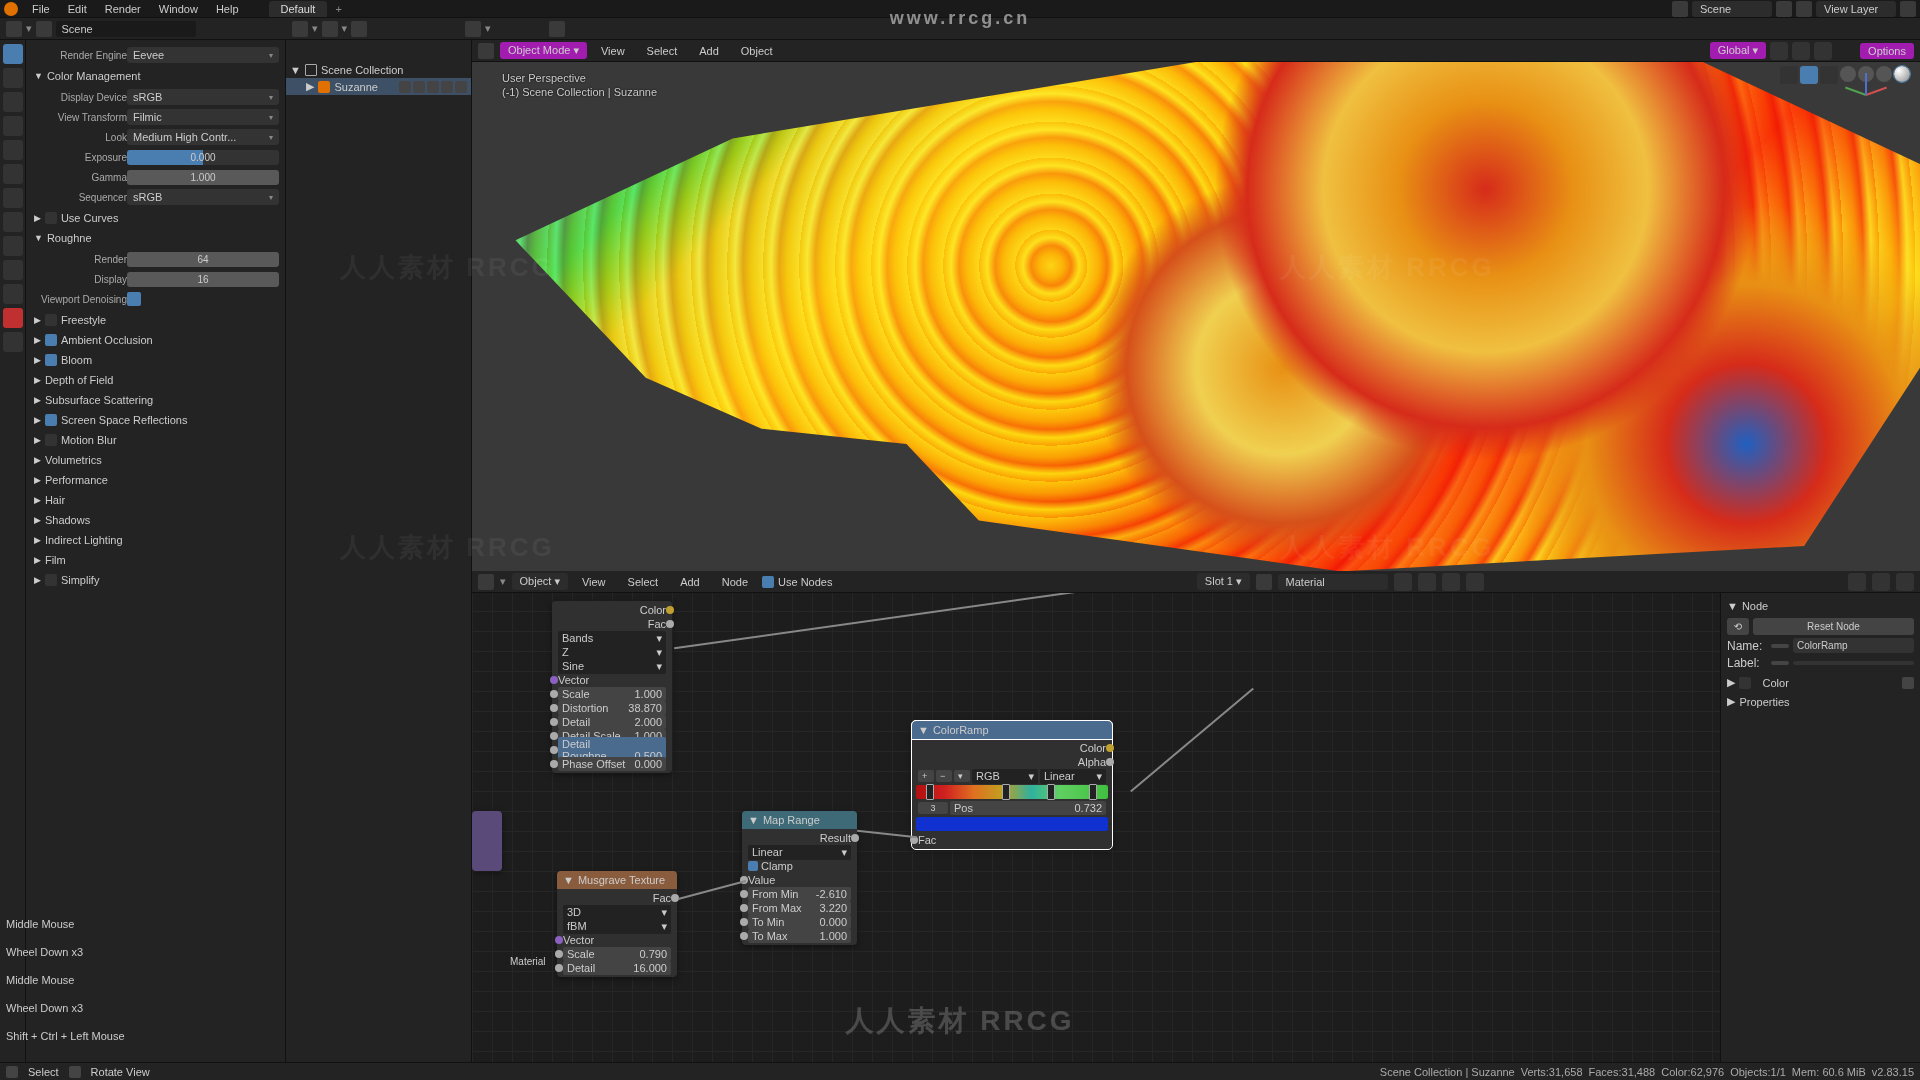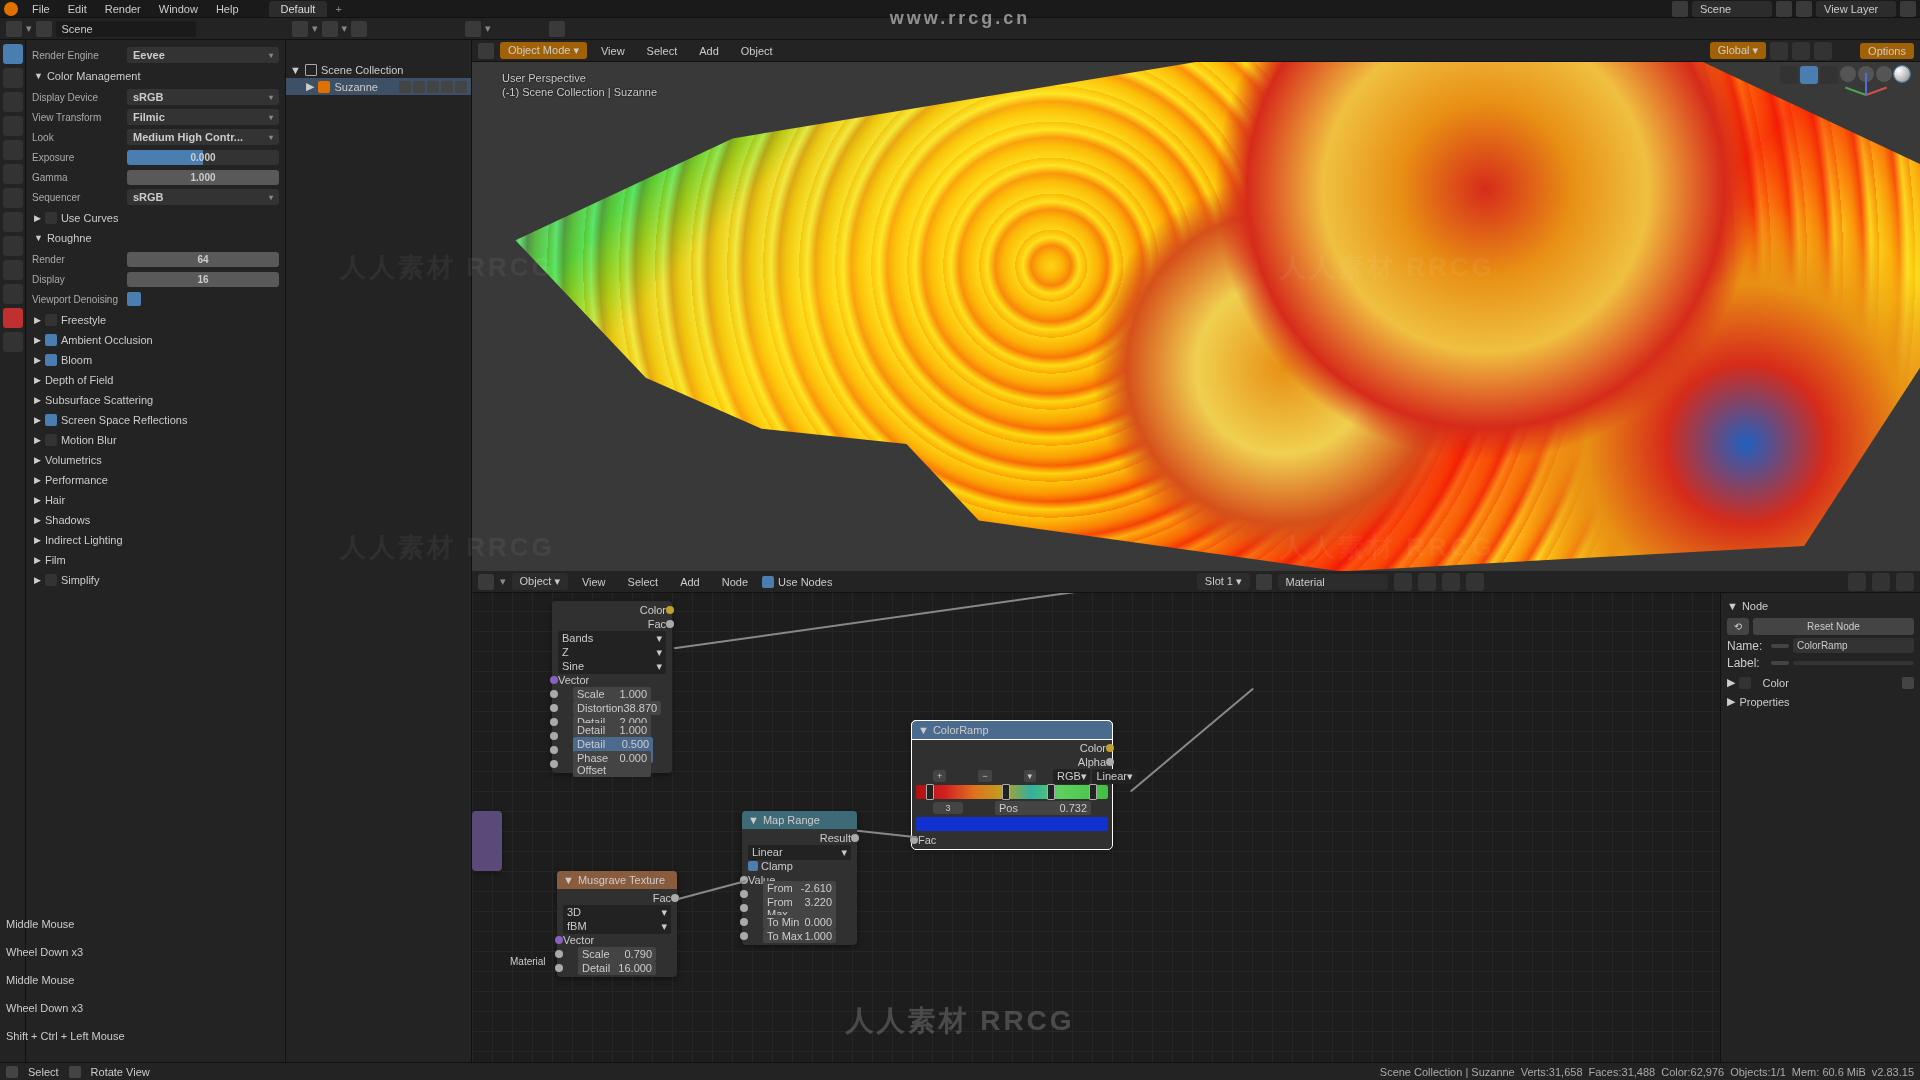--- a/index.html
+++ b/index.html
@@ -21,22 +21,22 @@
 
 
 .main { display: flex; height: calc(100% - 58px); }
 .toolrail { width: 26px; background: #232323; border-right: 1px solid #111; display: flex; flex-direction: column; padding-top: 4px; gap: 4px; align-items: center; }
 .tool-icon { width: 20px; height: 20px; background: #333; border-radius: 3px; }
 .tool-icon.active { background: #4a7eb0; }
 
 
 .props-panel { width: 260px; background: #232323; border-right: 1px solid #111; padding: 4px 6px; overflow-y: auto; }
 .prop-row { display: flex; align-items: center; margin: 2px 0; height: 18px; }
-.prop-label { flex: 0 0 95px; color: #aaa; font-size: 10px; }
-.prop-field { flex: 1; background: #333; padding: 2px 6px; border-radius: 3px; font-size: 10px; display: flex; align-items: center; justify-content: space-between; font-weight: bold; }
+.prop-label { flex: 0 0 95px; text-align: right; color: #aaa; font-size: 10px; }
+.prop-field { flex: 1; background: #333; padding: 2px 6px; border-radius: 3px; font-size: 10px; display: flex; align-items: center; justify-content: space-between; }
 .prop-field.num { background: #595959; text-align: center; justify-content: center; }
 .prop-field.slider { background: linear-gradient(to right, #4a7eb0 50%, #333 50%); justify-content: center; }
 .prop-section { display: flex; align-items: center; padding: 4px 2px; cursor: pointer; }
 .prop-section .disc { margin-right: 4px; font-size: 9px; }
 .prop-section .check { width: 12px; height: 12px; background: #333; border-radius: 2px; margin-right: 4px; }
 .prop-section .check.on { background: #4a7eb0; }
 .chevron { font-size: 8px; color: #888; margin-left: auto; }
 
 
 .outliner { width: 186px; background: #232323; border-right: 1px solid #111; }
@@ -47,21 +47,21 @@
 .coll-icon { width: 12px; height: 12px; border: 1px solid #aaa; border-radius: 1px; }
 .row-icons { margin-left: auto; display: flex; gap: 2px; }
 .tiny-icon { width: 12px; height: 12px; background: #444; border-radius: 2px; }
 
 
 .center-col { flex: 1; display: flex; flex-direction: column; }
 
 
 .viewport { flex: 0 0 52%; background: #393939; position: relative; overflow: hidden; }
 .vp-header { height: 22px; background: #232323; display: flex; align-items: center; padding: 0 6px; gap: 6px; border-bottom: 1px solid #111; position: relative; z-index: 2; }
-.vp-dropdown { background: #a16207; padding: 2px 8px; border-radius: 3px; }
+.vp-dropdown { background: #a21caf; padding: 2px 8px; border-radius: 3px; }
 .vp-header-right { margin-left: auto; display: flex; gap: 4px; align-items: center; }
 .icon-btn { width: 18px; height: 18px; background: #333; border-radius: 3px; }
 .icon-btn.blue { background: #4a7eb0; }
 .vp-overlay-text { position: absolute; top: 30px; left: 30px; z-index: 3; font-size: 10px; color: #ddd; text-shadow: 0 0 2px #000; }
 .vp-overlay-text div { margin: 2px 0; }
 .vp-render { position: absolute; top: 22px; left: 0; right: 0; bottom: 0; background:
   radial-gradient(circle at 70% 25%, #d62b1a 0%, #e89014 8%, #f0c040 15%, #d62b1a 22%, transparent 25%),
   radial-gradient(circle at 56% 60%, #e89014 0%, #f0d050 10%, #d6501a 18%, transparent 22%),
   radial-gradient(circle at 88% 75%, #2060c0 0%, #d62b1a 6%, #e89014 12%, transparent 18%),
   repeating-radial-gradient(circle at 40% 40%, #f0c040 0px, #e89014 12px, #d6501a 20px, #f0d050 28px, #e89014 36px),
@@ -96,21 +96,21 @@
 .node-header.blue-sel { background: #4a6a8e; outline: 1px solid #fff; }
 .node-body { padding: 2px; }
 .node-row { display: flex; align-items: center; padding: 1px 4px; position: relative; height: 14px; }
 .node-row.out { justify-content: flex-end; }
 .socket { width: 8px; height: 8px; border-radius: 50%; position: absolute; }
 .socket.in { left: -4px; background: #aaa; }
 .socket.out { right: -4px; background: #aaa; }
 .socket.yellow { background: #c0a030; }
 .socket.grey { background: #aaa; }
 .socket.purple { background: #8a60c0; }
-.node-field { background: #444; padding: 1px 4px; border-radius: 2px; margin: 1px 15px; display: flex; justify-content: space-between; width: 100%; font-size: 9px; }
+.node-field { background: #444; padding: 1px 4px; border-radius: 2px; margin: 1px 0; display: flex; justify-content: space-between; width: 100%; font-size: 9px; align-items: flex-end; }
 .node-field.full { flex: 1; }
 .node-field.sel { background: #4a6a8e; }
 .node-drop { background: #222; padding: 1px 4px; border-radius: 2px; display: flex; justify-content: space-between; width: 100%; font-size: 9px; }
 
 .colorramp-gradient { height: 14px; margin: 2px; border-radius: 2px; background: linear-gradient(to right, #b01010 0%, #d02020 15%, #e07020 30%, #c0a020 45%, #30b0a0 60%, #60d060 75%, #40c040 100%); position: relative; }
 .ramp-stop { position: absolute; width: 8px; height: 16px; top: -1px; background: #222; border: 1px solid #aaa; border-radius: 1px; }
 .colorramp-swatch { height: 14px; margin: 2px; background: #1030d0; border-radius: 2px; }
 
 .node-wire { position: absolute; border-top: 2px solid #888; z-index: 0; pointer-events: none; }
 

